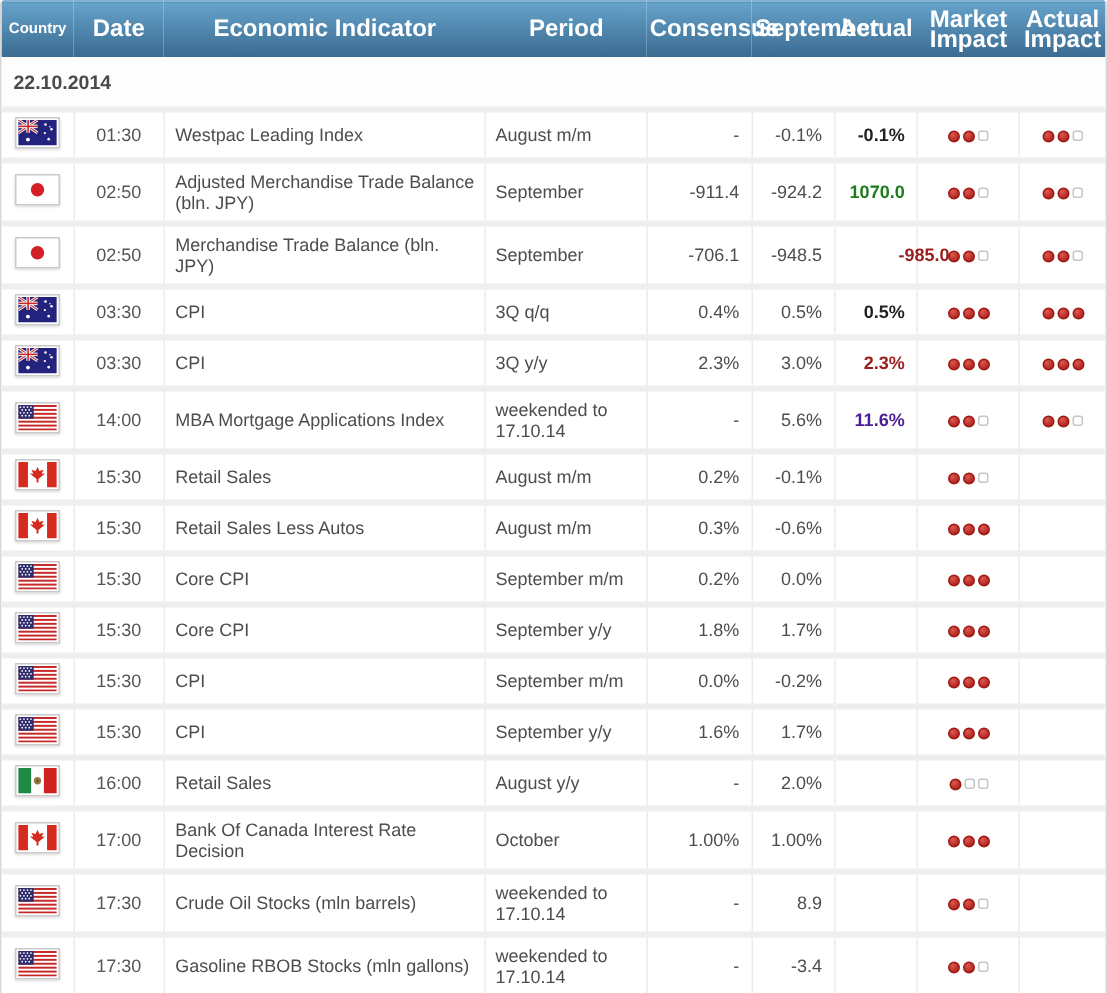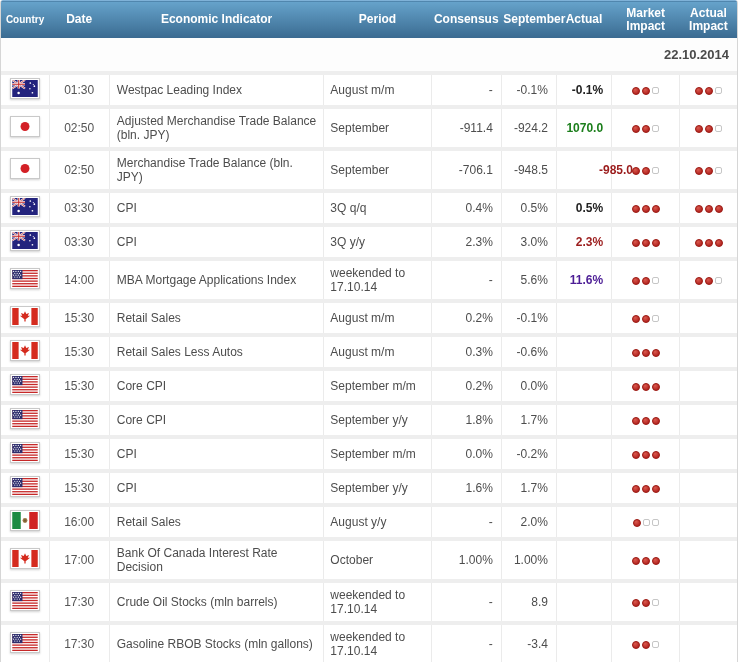--- a/index.html
+++ b/index.html
@@ -6,34 +6,34 @@
     --header-top:#66a3cb; --header-bottom:#3a6a90;
     --dot-red-a:#da5a4e; --dot-red-b:#b32420; --dot-border:#9c1d17;
     --sep:#eeeeee; --cell-line:#ebebeb;
   }
   html,body{margin:0;padding:0;background:#ffffff;font-family:"Liberation Sans",sans-serif;}
   .widget{width:736px;border:1px solid #d6d6d6;border-top:none;border-radius:3px 3px 5px 5px;overflow:hidden;}
   table{width:100%;border-collapse:collapse;table-layout:fixed;}
   thead th{
     background:linear-gradient(to bottom,var(--header-top),var(--header-bottom));
     border-top:1px solid #7fb2d8;
-    color:#ffffff;font-size:12px;font-weight:bold;line-height:13px;
+    color:#ffffff;font-size:16px;font-weight:bold;line-height:13px;
     height:33px;padding:2px 2px;text-align:center;vertical-align:middle;
   }
   thead th.col-country{font-size:10px;}
   tbody td{
     background:#ffffff;font-size:12px;color:#4d4d4d;
     border-right:1px solid var(--cell-line);
     border-bottom:4px solid var(--sep);
     padding:5px 8px;vertical-align:middle;line-height:14px;
   }
   tbody td:last-child{border-right:none;}
   tr.data-row{height:31px;}
   tr.date-row td{
-    text-align:right;font-weight:bold;font-size:13px;color:#4a4a4a;
+    text-align:left;font-weight:bold;font-size:13px;color:#4a4a4a;
     border-right:none;height:23px;background:#fdfdfd;
   }
   td.c-country{text-align:center;padding:3px 2px;}
   td.c-time{text-align:center;color:#555555;}
   td.c-indicator{text-align:left;padding:5px 2px 5px 7px;}
   td.c-period{text-align:left;padding:5px 2px 5px 6px;}
   td.c-consensus,td.c-previous,td.c-actual{text-align:right;padding-right:8px;}
   td.c-actual span{font-weight:bold;}
   td.c-market,td.c-actualimpact{text-align:center;padding:5px 2px;}
   .flag{display:inline-block;border:1px solid #c9c9c9;background:#ffffff;padding:1px;line-height:0;box-shadow:0 1px 2px rgba(0,0,0,.18);}

